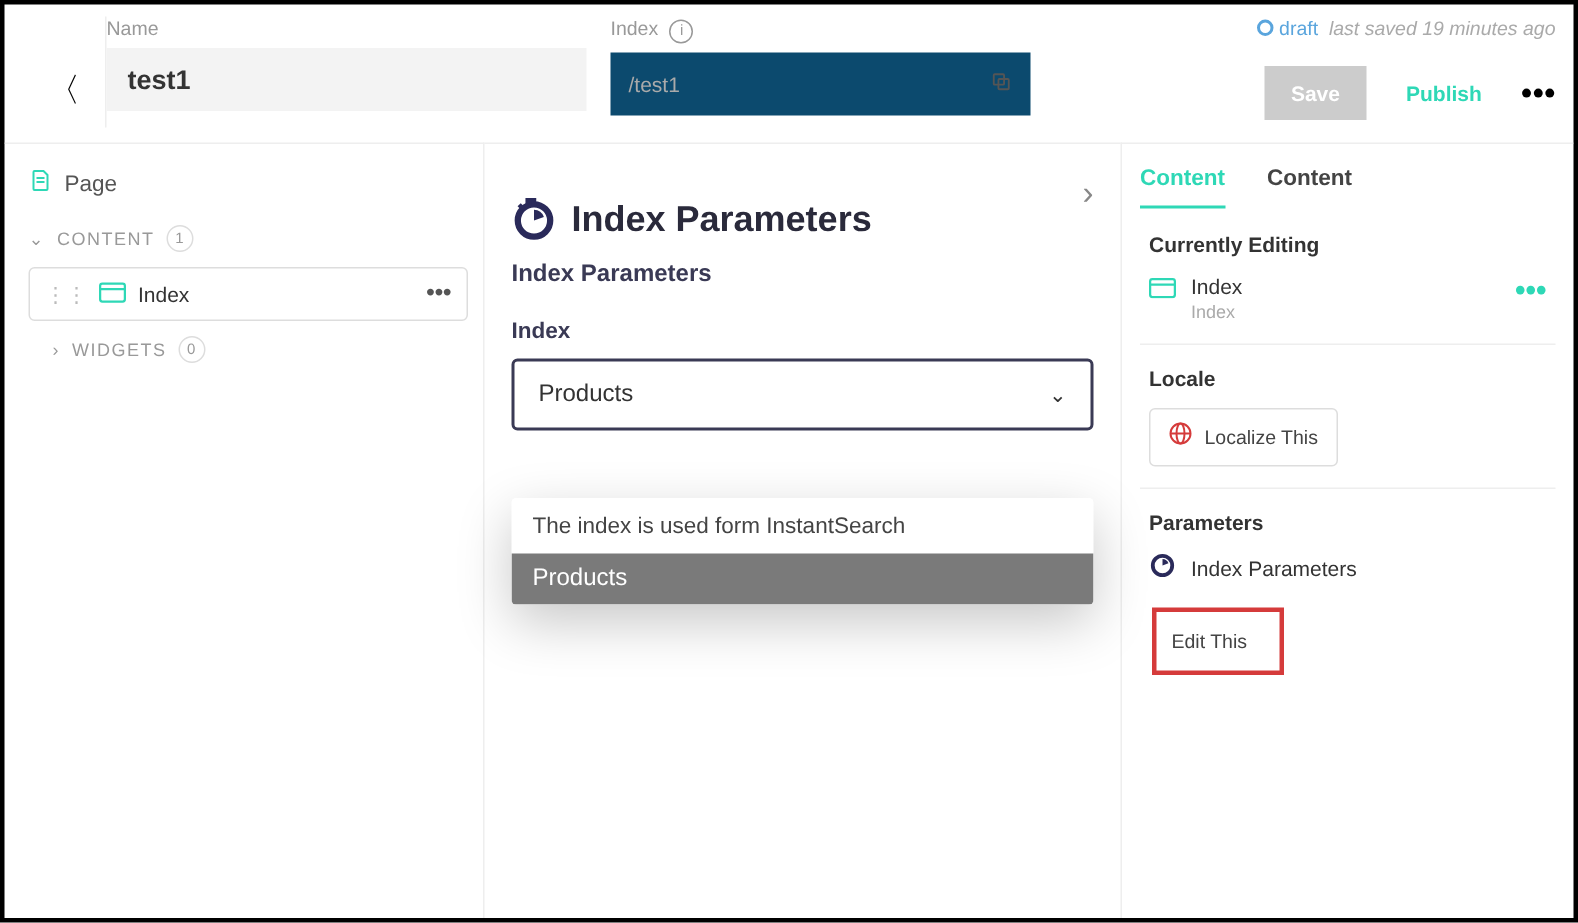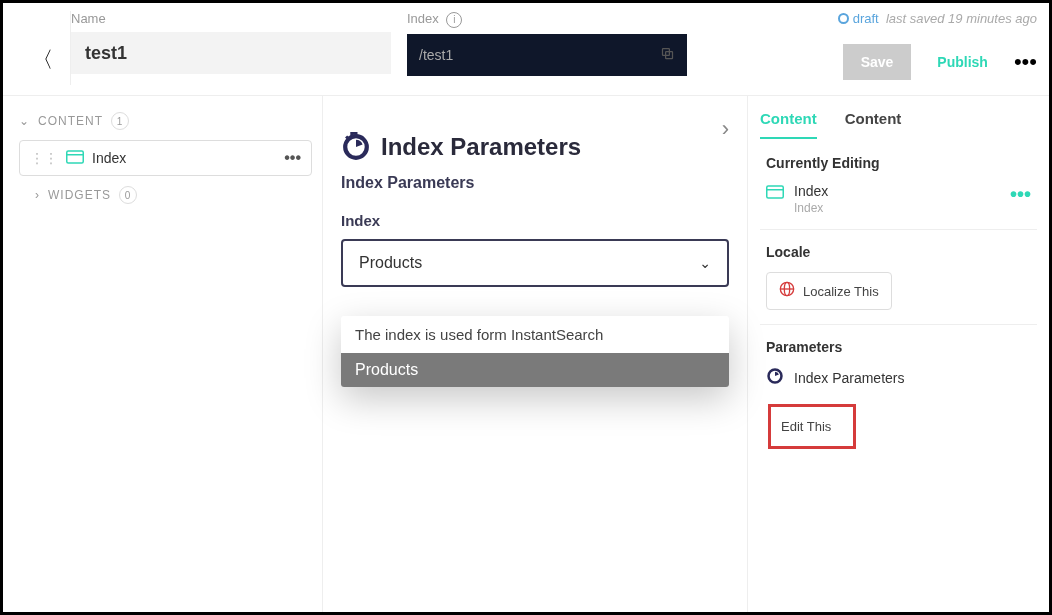--- a/index.html
+++ b/index.html
@@ -5,21 +5,21 @@
     * { box-sizing: border-box; margin: 0; padding: 0; font-family: -apple-system, BlinkMacSystemFont, 'Segoe UI', sans-serif; }
     body { border: 3px solid #000; width: 1052px; height: 615px; background: #fff; overflow: hidden; }
     .topbar { display: flex; align-items: flex-start; padding: 8px 12px 14px 12px; height: 92px; }
     .back-area { width: 56px; display: flex; align-items: center; justify-content: center; padding-top: 24px; border-right: 1px solid #eee; height: 74px; }
     .back-arrow { font-size: 22px; cursor: pointer; }
     .name-section { flex: 0 0 320px; }
     .slug-section { margin-left: 16px; flex: 0 0 280px; }
     .small-label { font-size: 13px; color: #999; margin-bottom: 6px; }
     .info-icon { display: inline-flex; align-items: center; justify-content: center; width: 16px; height: 16px; border: 1px solid #999; border-radius: 50%; font-size: 10px; margin-left: 4px; color: #999; }
     .name-input { width: 100%; height: 42px; background: #f3f3f3; border: none; padding: 0 14px; font-size: 18px; font-weight: 600; color: #333; }
-    .slug-box { display: flex; align-items: center; width: 100%; height: 42px; background: #0f172a; padding: 0 12px; color: #aaa; font-family: monospace; font-size: 14px; }
+    .slug-box { display: flex; align-items: center; width: 100%; height: 42px; background: #0c4a6e; padding: 0 12px; color: #aaa; font-family: monospace; font-size: 14px; }
     .slug-box .copy { margin-left: auto; color: #555; cursor: pointer; }
     .top-right { margin-left: auto; display: flex; flex-direction: column; align-items: flex-end; }
     .status-row { font-size: 13px; color: #aaa; font-style: italic; margin-bottom: 18px; }
     .draft-badge { font-style: normal; color: #5aa5dd; font-weight: 500; }
     .draft-circle { display: inline-block; width: 11px; height: 11px; border: 2px solid #5aa5dd; border-radius: 50%; vertical-align: -1px; }
     .action-row { display: flex; align-items: center; gap: 26px; }
     .save-btn { background: #ccc; border: none; color: #fff; font-weight: 600; font-size: 14px; padding: 10px 18px; cursor: pointer; }
     .publish-btn { background: none; border: none; color: #2ed8b6; font-weight: 700; font-size: 14px; cursor: pointer; }
     .more-dots { font-size: 22px; cursor: pointer; }
     .body-cols { display: flex; height: 520px; }
@@ -38,21 +38,21 @@
     .tree-sub { display: flex; align-items: center; gap: 8px; font-size: 12px; color: #999; letter-spacing: 1px; padding-left: 22px; }
     .mid-chev { position: absolute; top: 20px; right: 18px; font-size: 22px; color: #888; cursor: pointer; }
     .index-logo { display: inline-flex; vertical-align: middle; margin-right: 10px; }
     .index-logo svg { width: 30px; height: 30px; }
     .title-big { font-size: 24px; font-weight: 700; color: #2a2a3b; }
     .title-row { display: flex; align-items: center; margin-bottom: 12px; margin-top: 16px; }
     .sub-title { font-size: 16px; font-weight: 700; color: #3a3a55; margin-bottom: 20px; }
     .label-small { font-size: 15px; font-weight: 600; color: #3a3a55; margin-bottom: 10px; }
     .select-box { border: 2.5px solid #3a3a55; border-radius: 4px; height: 48px; display: flex; align-items: center; padding: 0 16px; font-size: 16px; color: #333; cursor: pointer; }
     .select-box .sel-chev { margin-left: auto; font-size: 14px; }
-    .dropdown { position: absolute; left: 18px; right: 18px; top: 220px; background: #fff; border-radius: 3px; box-shadow: 0 12px 36px rgba(0,0,0,0.22); overflow: hidden; }
+    .dropdown { position: absolute; left: 18px; right: 18px; top: 236px; background: #fff; border-radius: 3px; box-shadow: 0 12px 36px rgba(0,0,0,0.22); overflow: hidden; }
     .drop-head { padding: 10px 14px; font-size: 15px; color: #444; }
     .drop-item { padding: 8px 14px; font-size: 16px; color: #fff; background: #7a7a7a; cursor: pointer; }
     .right-tabs { display: flex; gap: 28px; margin-bottom: 2px; }
     .right-tab { font-size: 15px; font-weight: 600; padding-bottom: 10px; cursor: pointer; }
     .right-tab.active { color: #2ed8b6; border-bottom: 2px solid #2ed8b6; }
     .right-tab.inactive { color: #444; }
     .sect { padding: 14px 6px; }
     .sect-hr { border-top: 1px solid #eee; }
     .sect-title { font-size: 14px; font-weight: 600; color: #333; margin-bottom: 12px; }
     .editing-row { display: flex; align-items: flex-start; gap: 10px; }
@@ -102,20 +102,30 @@
     <div class="action-row">
       <button class="save-btn">Save</button>
       <button class="publish-btn">Publish</button>
       <span class="more-dots">•••</span>
     </div>
   </div>
 </div>
 
 <div class="body-cols">
   <div class="col-left">
+    <div class="page-row">
+      <span class="page-doc">
+        <svg class="doc-icon-svg" viewBox="0 0 24 24" fill="none" stroke="#2ed8b6" stroke-width="2">
+            <path d="M6 3h9l4 4v14a1 1 0 0 1-1 1H6a1 1 0 0 1-1-1V4a1 1 0 0 1 1-1z"></path>
+            <line x1="8" y1="10" x2="16" y2="10"></line>
+            <line x1="8" y1="14" x2="16" y2="14"></line>
+          </svg>
+      </span>
+      <span class="lbl">Page</span>
+    </div>
     <div class="tree-head">
       <span class="chev">⌄</span>
       <span>CONTENT</span>
       <span class="count-pill">1</span>
     </div>
     <div class="tree-item">
       <span style="color:#bbb;">⋮⋮</span>
       <span class="item-icon">
         <svg class="card-icon-svg" viewBox="0 0 24 18" fill="none" stroke="#2ed8b6" stroke-width="2">
             <rect x="1" y="1" width="22" height="16" rx="2"></rect>

